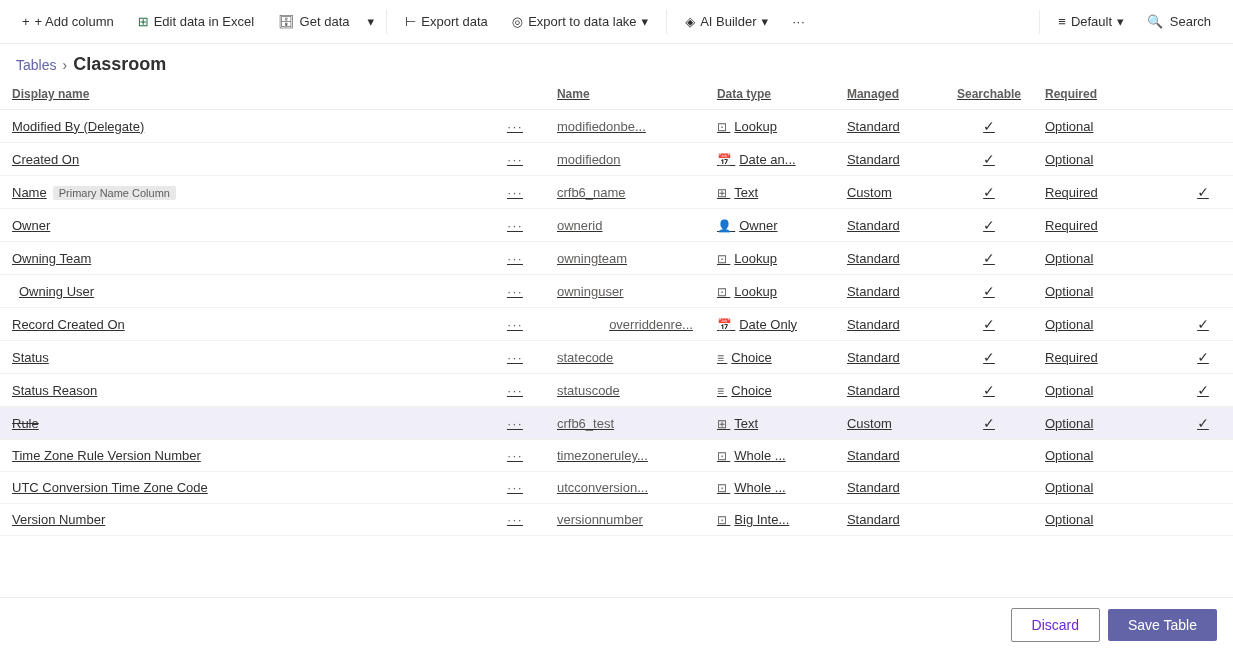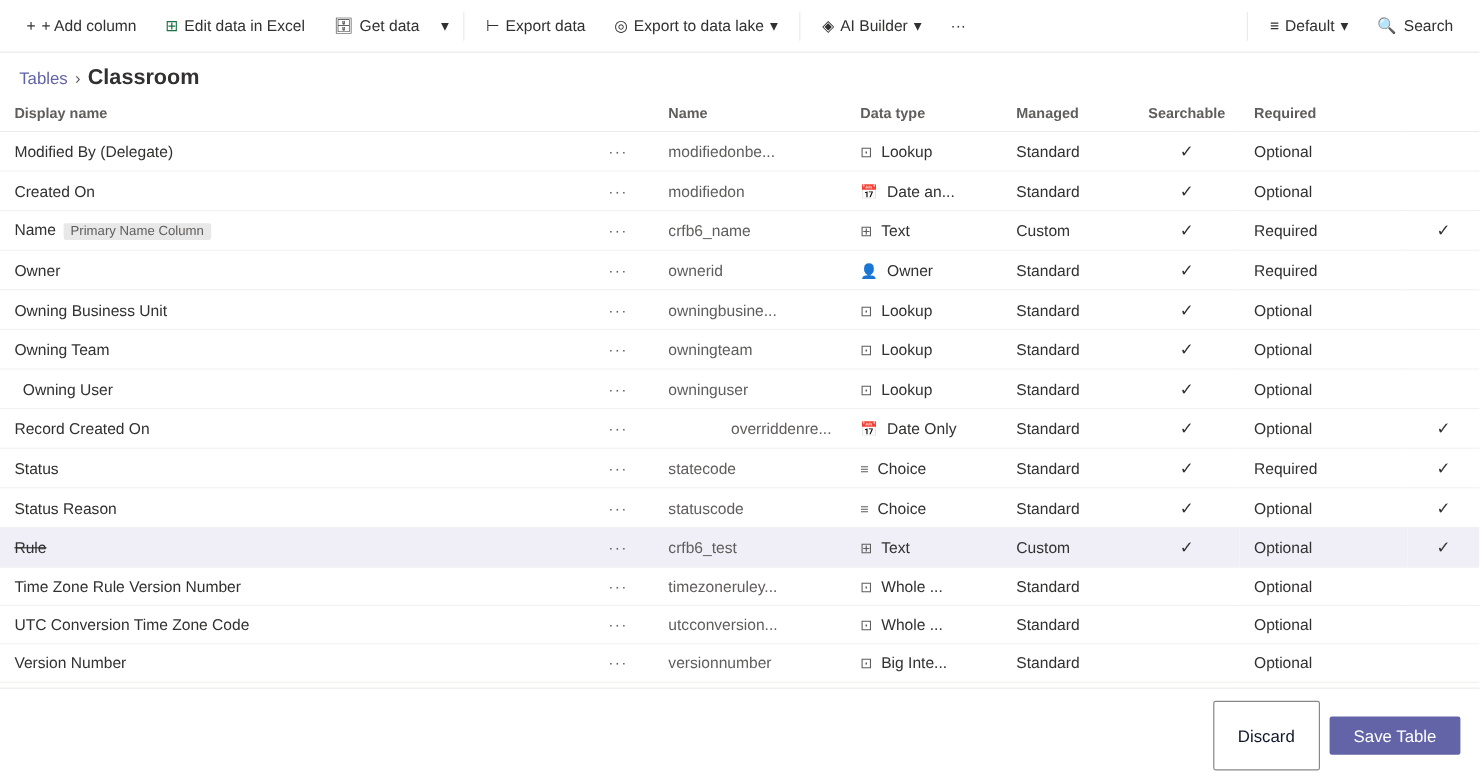--- a/index.html
+++ b/index.html
@@ -56,20 +56,21 @@
 
     
     .table-container {
       flex: 1;
       overflow-y: auto;
       overflow-x: hidden;
     }
     table {
       width: 100%;
       border-collapse: collapse;
+      text-decoration: underline;
     }
     thead th {
       background: #fff;
       font-weight: 600;
       font-size: 12px;
       color: #605e5c;
       padding: 8px 12px;
       border-bottom: 1px solid #edebe9;
       text-align: left;
       white-space: nowrap;
@@ -108,24 +109,24 @@
     .footer {
       display: flex;
       justify-content: flex-end;
       align-items: center;
       padding: 10px 16px;
       border-top: 1px solid #edebe9;
       gap: 8px;
       flex-shrink: 0;
     }
     .btn-discard {
-      padding: 20px 20px;
+      padding: 8px 20px;
       border: 1px solid #8a8886;
       background: #fff;
-      color: #0f172a;
+      color: #6d28d9;
       font-size: 14px;
       cursor: pointer;
       border-radius: 2px;
     }
     .btn-save {
       padding: 8px 20px;
       border: none;
       background: #6264a7;
       color: #fff;
       font-size: 14px;
@@ -252,30 +253,20 @@
             <td style="min-width: 220px;">Owner</td>
             <td class="three-dots" style="width: 50px;">···</td>
             <td style="color: rgb(96, 94, 92); width: 160px;">ownerid</td>
             <td style="width: 130px;"><span class="type-icon">👤 </span>Owner</td>
             <td style="width: 110px;">Standard</td>
             <td style="width: 80px; text-align: center;"><span class="check-icon">✓</span></td>
             <td style="width: 140px;">Required</td>
             <td style="width: 60px; text-align: center;"></td>
           </tr>
           <tr>
-            <td style="min-width: 220px;">Owning Business Unit</td>
-            <td class="three-dots" style="width: 50px;">···</td>
-            <td style="color: rgb(96, 94, 92); width: 160px;">owningbusine...</td>
-            <td style="width: 130px;"><span class="type-icon">⊡ </span>Lookup</td>
-            <td style="width: 110px;">Standard</td>
-            <td style="width: 80px; text-align: center;"><span class="check-icon">✓</span></td>
-            <td style="width: 140px;">Optional</td>
-            <td style="width: 60px; text-align: center;"></td>
-          </tr>
-          <tr>
             <td style="min-width: 220px;">Owning Team</td>
             <td class="three-dots" style="width: 50px;">···</td>
             <td style="color: rgb(96, 94, 92); width: 160px;">owningteam</td>
             <td style="width: 130px;"><span class="type-icon">⊡ </span>Lookup</td>
             <td style="width: 110px;">Standard</td>
             <td style="width: 80px; text-align: center;"><span class="check-icon">✓</span></td>
             <td style="width: 140px;">Optional</td>
             <td style="width: 60px; text-align: center;"></td>
           </tr>
           <tr>

